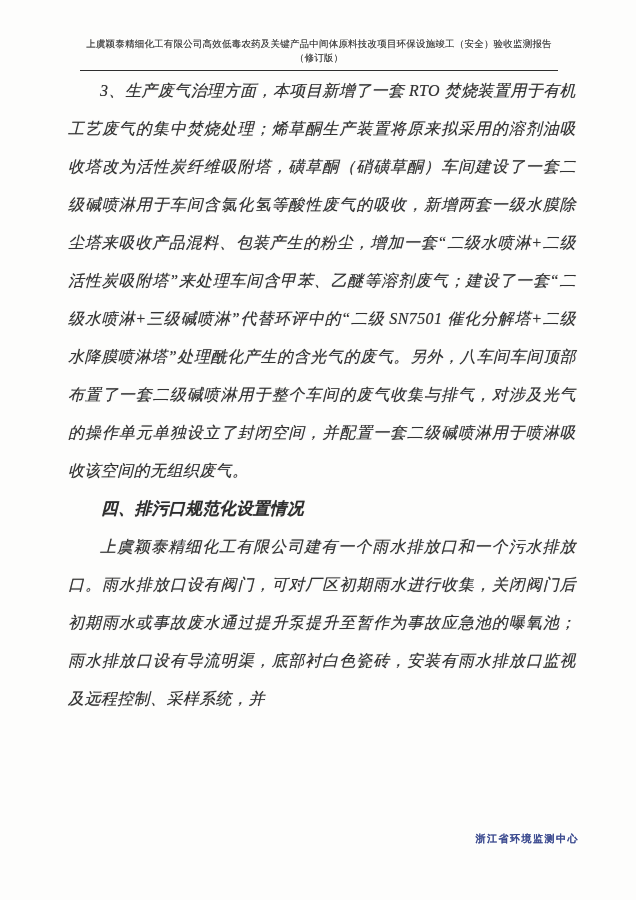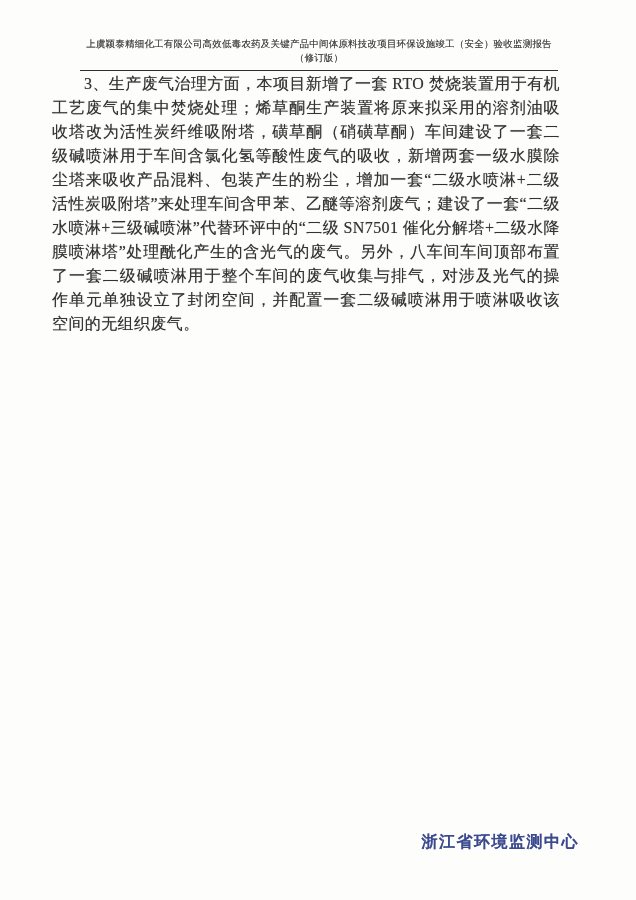--- a/index.html
+++ b/index.html
@@ -27,27 +27,28 @@
     color: #3d3d3d;
     letter-spacing: 0.2px;
     border-bottom: 1.5px solid #2f2f2f;
     padding-bottom: 5px;
     text-shadow: 0 0 0.6px rgba(50,50,50,0.6);
   }
   
   .body-text {
     position: absolute;
     top: 72px;
-    left: 52px;
+    left: 68px;
     width: 508px;
     font-size: 16px;
-    line-height: 24px;
+    line-height: 38px;
     color: #333333;
     text-align: justify;
     text-shadow: 0 0 0.7px rgba(45,45,45,0.55);
+    font-style: italic;
   }
   .body-text p {
     margin: 0;
     text-indent: 2em;
     letter-spacing: 0.4px;
     word-break: break-all;
   }
   .section-heading {
     margin: 3px 0 3px 0;
     font-size: 16.5px;
@@ -64,36 +65,38 @@
     width: 636px;
     text-align: center;
     font-size: 10px;
     color: #9a9a9a;
     letter-spacing: 1px;
   }
   .stamp {
     position: absolute;
     top: 832px;
     right: 57px;
-    font-size: 16px;
+    font-size: 10px;
     font-weight: 600;
     color: #3b4a8f;
     letter-spacing: 1.5px;
     font-family: "Liberation Sans", sans-serif;
     text-shadow: 0 0 0.6px rgba(59,74,143,0.6);
     margin-left: 12px;
   }
 </style>
 </head>
 <body>
 
 <div class="page">
 
   <div class="header">上虞颖泰精细化工有限公司高效低毒农药及关键产品中间体原料技改项目环保设施竣工（安全）验收监测报告（修订版）</div>
 
   <div class="body-text">
     <p>3、生产废气治理方面，本项目新增了一套 RTO 焚烧装置用于有机工艺废气的集中焚烧处理；烯草酮生产装置将原来拟采用的溶剂油吸收塔改为活性炭纤维吸附塔，磺草酮（硝磺草酮）车间建设了一套二级碱喷淋用于车间含氯化氢等酸性废气的吸收，新增两套一级水膜除尘塔来吸收产品混料、包装产生的粉尘，增加一套“二级水喷淋+二级活性炭吸附塔”来处理车间含甲苯、乙醚等溶剂废气；建设了一套“二级水喷淋+三级碱喷淋”代替环评中的“二级 SN7501 催化分解塔+二级水降膜喷淋塔”处理酰化产生的含光气的废气。另外，八车间车间顶部布置了一套二级碱喷淋用于整个车间的废气收集与排气，对涉及光气的操作单元单独设立了封闭空间，并配置一套二级碱喷淋用于喷淋吸收该空间的无组织废气。</p>
+    <p class="section-heading">四、排污口规范化设置情况</p>
+    <p>上虞颖泰精细化工有限公司建有一个雨水排放口和一个污水排放口。雨水排放口设有阀门，可对厂区初期雨水进行收集，关闭阀门后初期雨水或事故废水通过提升泵提升至暂作为事故应急池的曝氧池；雨水排放口设有导流明渠，底部衬白色瓷砖，安装有雨水排放口监视及远程控制、采样系统，并</p>
   </div>
 
 
   <div class="stamp">浙江省环境监测中心</div>
 
 </div>
 
 </body></html>

